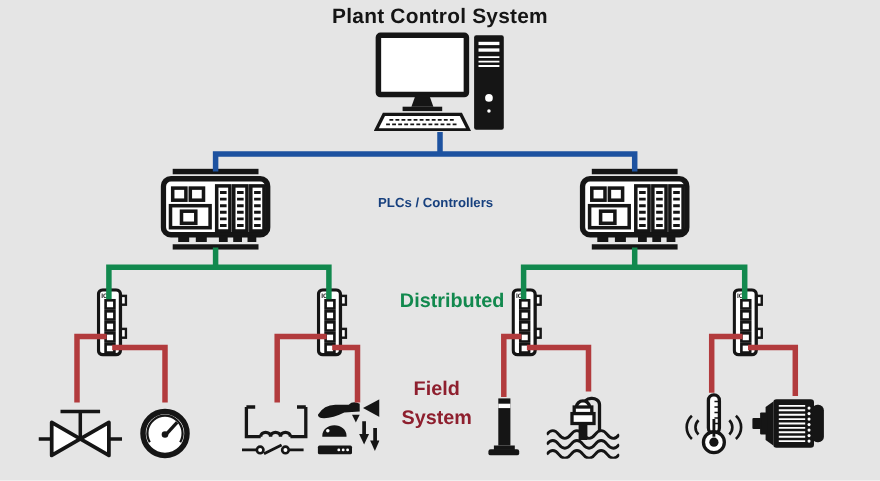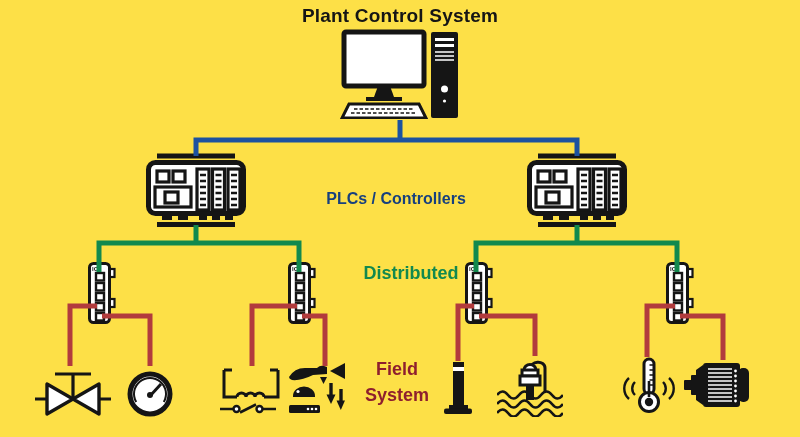--- a/index.html
+++ b/index.html
@@ -1,22 +1,22 @@
 <!DOCTYPE html>
 <html style="--backbone-blue: #1d52a0; --plc-text-blue: #17407e; --io-green: #12894e; --field-wire-red: #b23b3d; --field-text-red: #8e1f2e; --ink-black: #151515;"><head>
 <meta charset="utf-8">
 <style>
   html,body{margin:0;padding:0;background:#fff;}
-  .canvas{position:relative;width:800px;height:437px;background:#fde047;overflow:hidden;
+  .canvas{position:relative;width:800px;height:437px;background:#e5e5e5;overflow:hidden;
           font-family:"Liberation Sans",sans-serif;color:#111;}
   .lbl{position:absolute;font-weight:bold;text-align:center;z-index:4;}
   .title{left:0;top:5px;width:800px;font-size:19px;color:var(--ink-black,#111);letter-spacing:.2px;}
-  .plc-label{left:246px;top:190px;width:300px;font-size:16px;color:var(--plc-text-blue,#17407e);}
+  .plc-label{left:246px;top:177px;width:300px;font-size:12px;color:var(--plc-text-blue,#17407e);}
   .io-label{left:306px;top:261px;width:180px;font-size:18px;line-height:25px;color:var(--io-green,#12894e);padding-left:15px;}
-  .field-label{left:307px;top:356px;width:180px;font-size:18px;line-height:26px;color:var(--field-text-red,#8e1f2e);}
+  .field-label{left:307px;top:340px;width:180px;font-size:18px;line-height:26px;color:var(--field-text-red,#8e1f2e);}
   .icon{position:absolute;z-index:2;color:var(--ink-black,#151515);}
   .icon svg{display:block;width:100%;height:100%;}
   .connectors{position:absolute;left:0;top:0;z-index:3;pointer-events:none;}
   .st{fill:none;stroke-width:5;stroke-linejoin:miter;}
   .blue{stroke:var(--backbone-blue,#1d52a0);}
   .green{stroke:var(--io-green,#12894e);}
   .red{stroke:var(--field-wire-red,#b23b3d);}
 </style>
 </head>
 <body>

